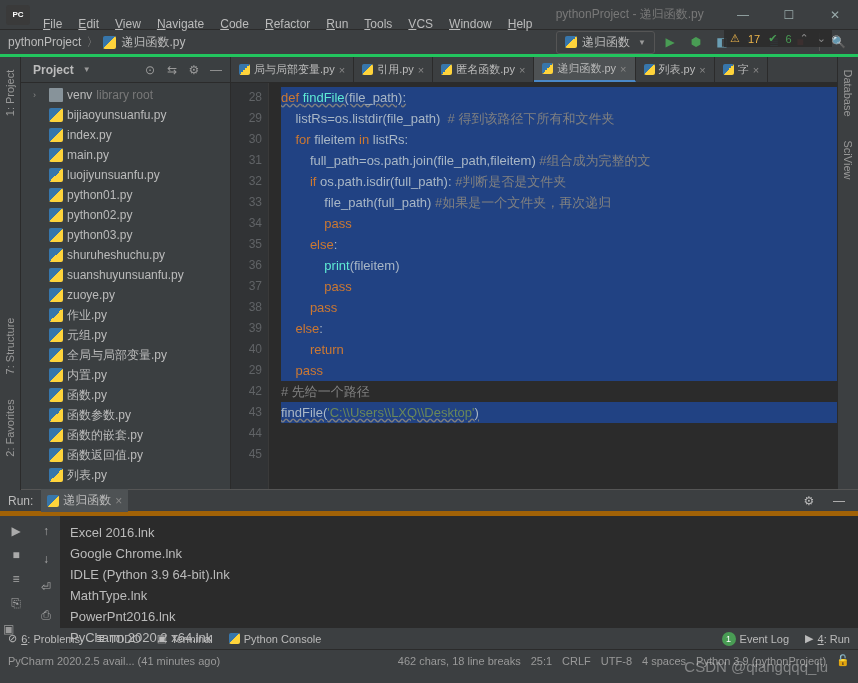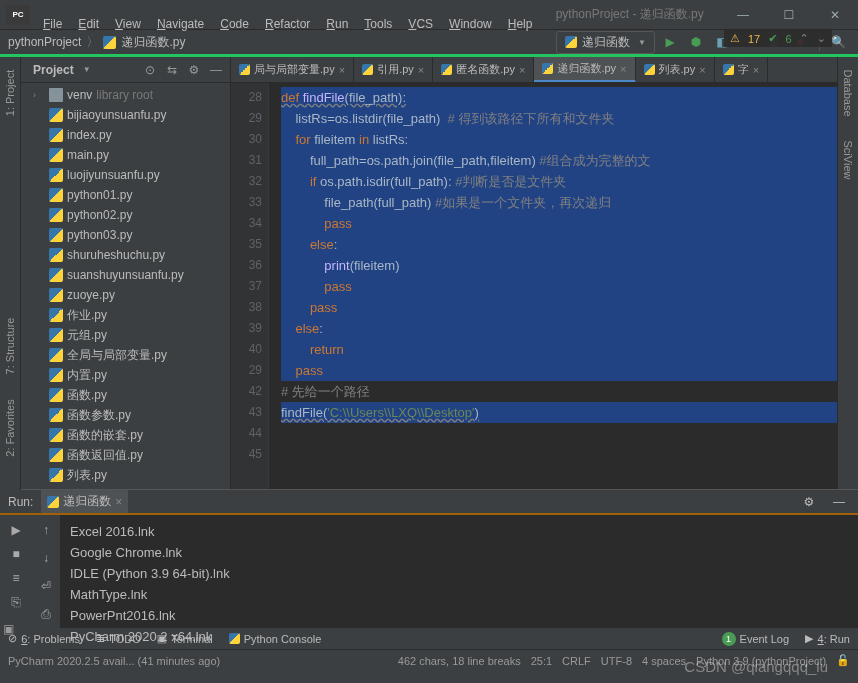--- a/index.html
+++ b/index.html
@@ -43,31 +43,31 @@
 .editor-area { flex: 1; display: flex; flex-direction: column; background: #2b2b2b; min-width: 0; }
 .editor-tabs { height: 26px; display: flex; background: #3c3f41; border-bottom: 1px solid #2b2b2b; align-items: stretch; }
 .etab { display: flex; align-items: center; padding: 0 8px; gap: 4px; border-right: 1px solid #2b2b2b; cursor: pointer; font-size: 11px; white-space: nowrap; }
 .etab.active { background: #4e5254; border-bottom: 2px solid #4a88c7; }
 .etab .close { color: #888; font-size: 11px; }
 .editor-body { flex: 1; display: flex; position: relative; overflow: auto; }
 .lineno-gutter { width: 38px; background: #313335; text-align: right; padding: 4px 6px 4px 0; color: #606366; font-family: "Consolas", monospace; font-size: 12px; line-height: 21px; user-select: none; border-right: 1px solid #3a3a3a; }
 .code-body { flex: 1; padding: 4px 0 0 12px; font-family: "Consolas", monospace; font-size: 13px; line-height: 21px; white-space: pre; position: relative; }
 .code-body .line.sel { background: #214283; }
 .kw { color: #cc7832; }
-.fn { color: #c4b5fd; margin-top: 24px; }
+.fn { color: #5eead4; margin-top: 24px; }
 .str { color: #6a8759; }
 .cmt { color: #808080; }
 .fnline { text-decoration: underline wavy #808080; }
 .prm { color: #a9b7c6; }
 .editor-status { position: absolute; top: 30px; right: 26px; display: flex; gap: 8px; align-items: center; background: rgba(43,43,43,0.9); padding: 2px 6px; font-size: 11px; }
 .editor-status .warn { color: #edb54b; }
 .editor-status .ok { color: #499c54; }
 
 .run-panel { background: #2b2b2b; border-top: 1px solid #555; display: flex; flex-direction: column; height: 138px; }
-.run-header { height: 26px; background: #3c3f41; display: flex; align-items: center; padding: 0 8px; gap: 8px; border-bottom: 2px solid #a16207; }
+.run-header { height: 26px; background: #3c3f41; display: flex; align-items: center; padding: 0 8px; gap: 8px; border-bottom: 5px solid #a16207; }
 .run-header .label { color: #bbb; }
 .run-tab { display: flex; align-items: center; gap: 4px; padding: 3px 6px; background: #4e5254; }
 .run-content { flex: 1; display: flex; }
 .run-toolbar { width: 32px; background: #3c3f41; display: flex; flex-direction: column; align-items: center; padding-top: 4px; gap: 2px; }
 .run-toolbar2 { width: 28px; background: #3c3f41; display: flex; flex-direction: column; align-items: center; padding-top: 4px; gap: 6px; }
 .run-toolbar .rbtn, .run-toolbar2 .rbtn { width: 22px; height: 22px; display: flex; align-items: center; justify-content: center; cursor: pointer; color: #aaa; }
 .run-output { flex: 1; padding: 6px 10px; font-family: "Consolas", monospace; font-size: 13px; line-height: 21px; color: #bbb; overflow: auto; }
 
 .bottom-tabs { height: 22px; background: #3c3f41; display: flex; align-items: center; padding: 0 8px; border-top: 1px solid #2b2b2b; gap: 16px; font-size: 11px; }
 .bottom-tabs .btab { display: flex; align-items: center; gap: 4px; cursor: pointer; }

